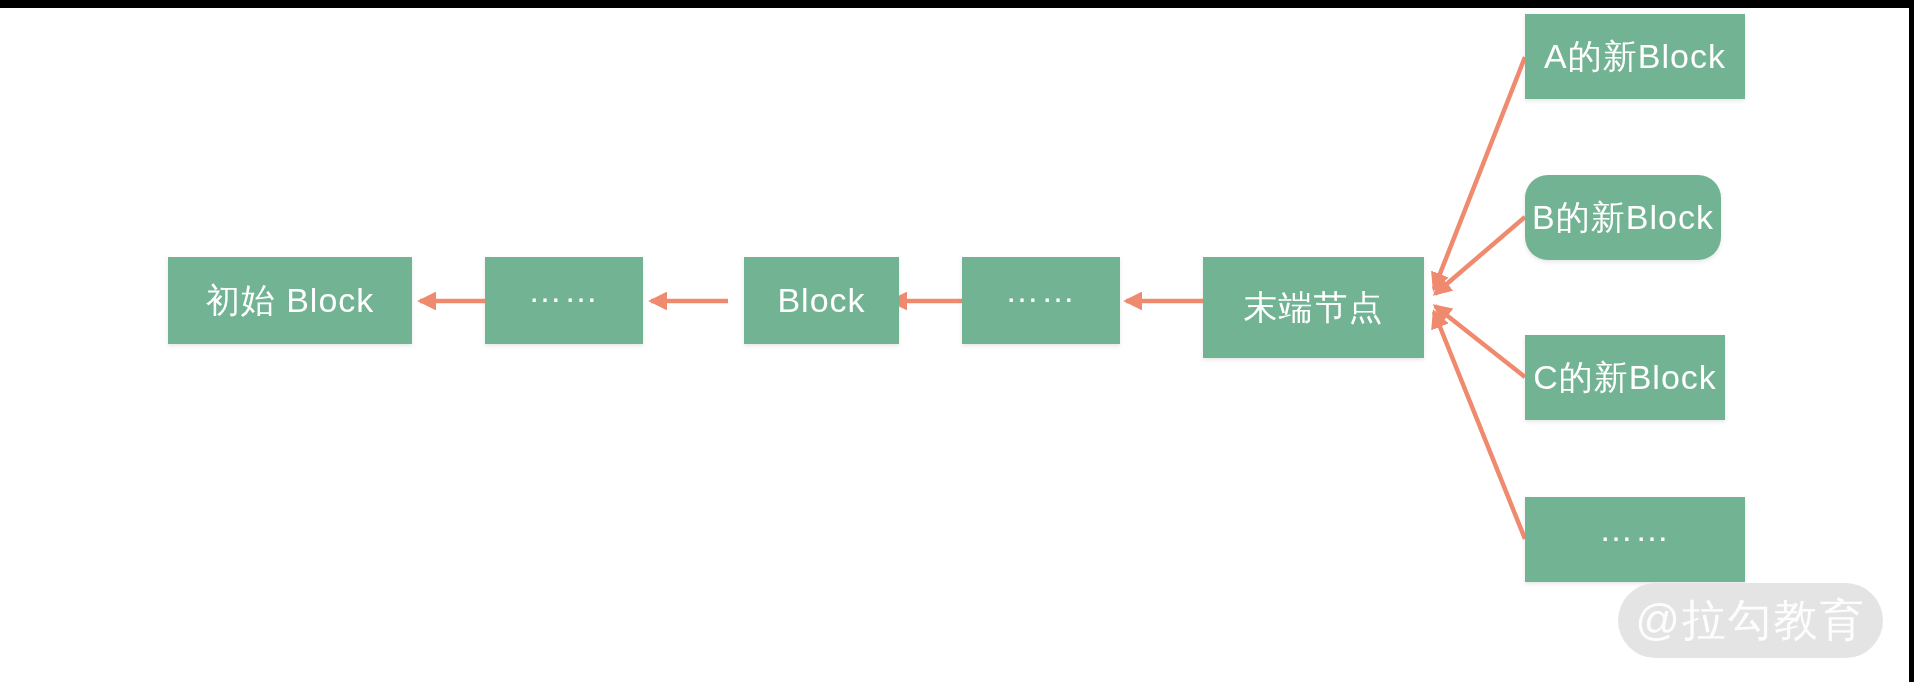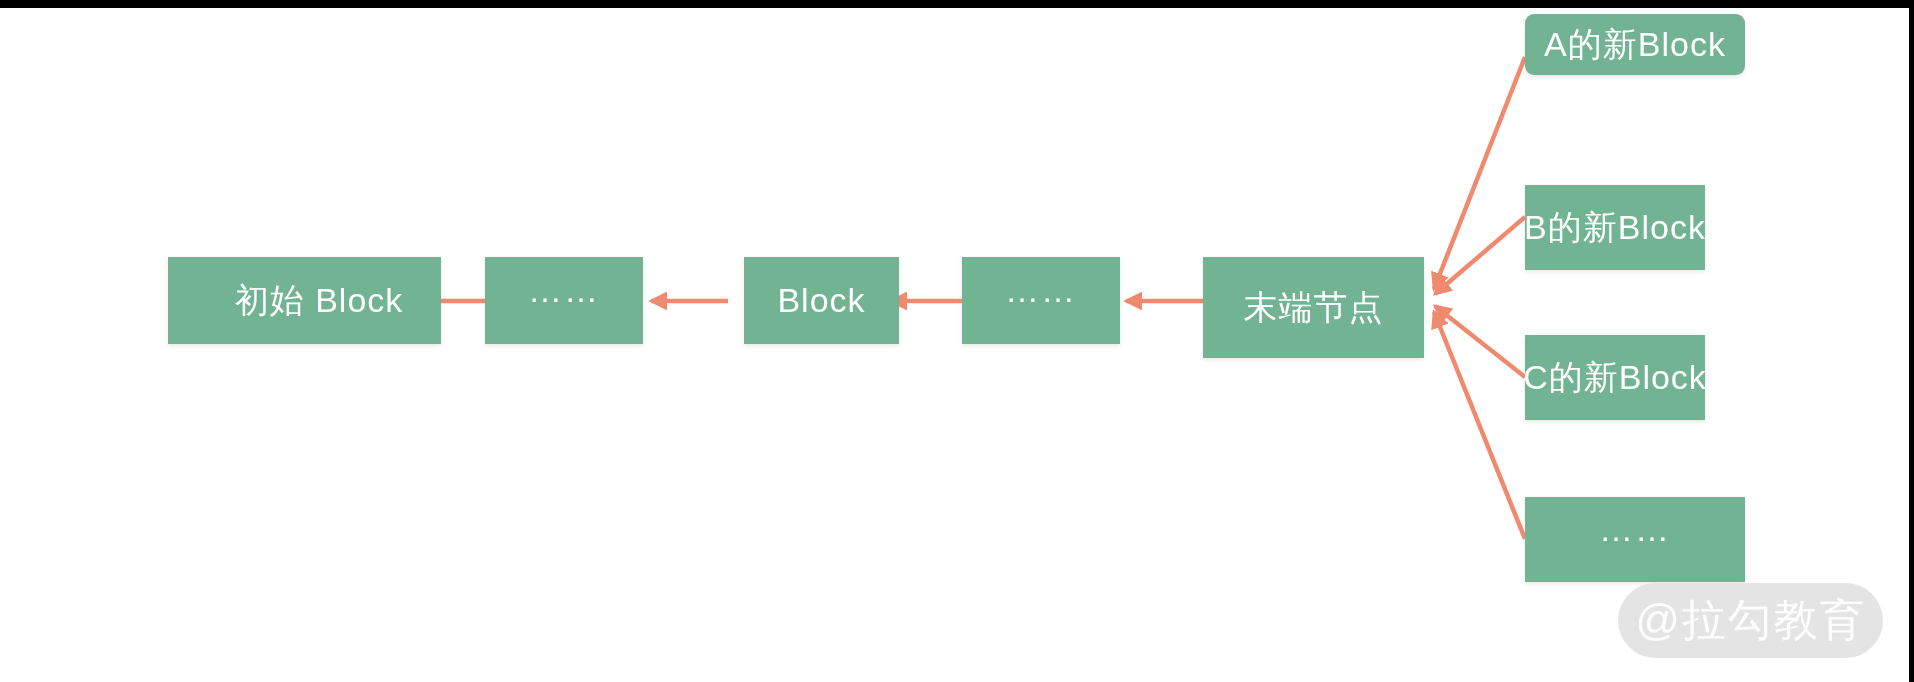--- a/index.html
+++ b/index.html
@@ -46,29 +46,29 @@
     letter-spacing: 1px;
     box-shadow: 0 2px 4px rgba(120,120,120,0.18);
     white-space: nowrap;
   }
   .node .dots {
     display: inline-block;
     transform: translateY(-0.30em);
     letter-spacing: 2px;
   }
   
-  .n-genesis  { left: 168px;  top: 257px; width: 244px; height: 87px; padding-left: 29px; }
+  .n-genesis  { left: 168px;  top: 257px; width: 244px; height: 87px; }
   .n-ell1     { left: 485px;  top: 257px; width: 158px; height: 87px; }
   .n-block    { left: 728px;  top: 257px; width: 155px; height: 87px; margin-left: 16px; }
   .n-ell2     { left: 962px;  top: 257px; width: 158px; height: 87px; }
   .n-tail     { left: 1203px; top: 257px; width: 221px; height: 101px; }
   
-  .n-newa     { left: 1525px; top: 14px;  width: 220px; height: 61px; border-radius: 9px; }
-  .n-newb     { left: 1525px; top: 185px; width: 180px; height: 85px; }
-  .n-newc     { left: 1525px; top: 335px; width: 180px; height: 85px; }
+  .n-newa     { left: 1525px; top: 14px;  width: 220px; height: 85px; }
+  .n-newb     { left: 1525px; top: 175px; width: 196px; height: 85px; border-radius: 23px; }
+  .n-newc     { left: 1525px; top: 335px; width: 200px; height: 85px; }
   .n-newd     { left: 1525px; top: 497px; width: 220px; height: 85px; }
   .watermark {
     position: absolute;
     left: 1618px; top: 583px;
     width: 265px; height: 75px;
     background: #e4e4e4;
     border-radius: 38px;
     color: rgba(255,255,255,0.92);
     font-size: 44px;
     display: flex;

